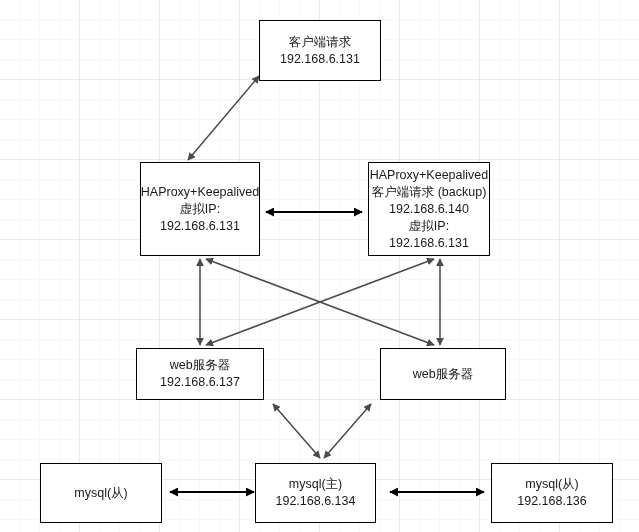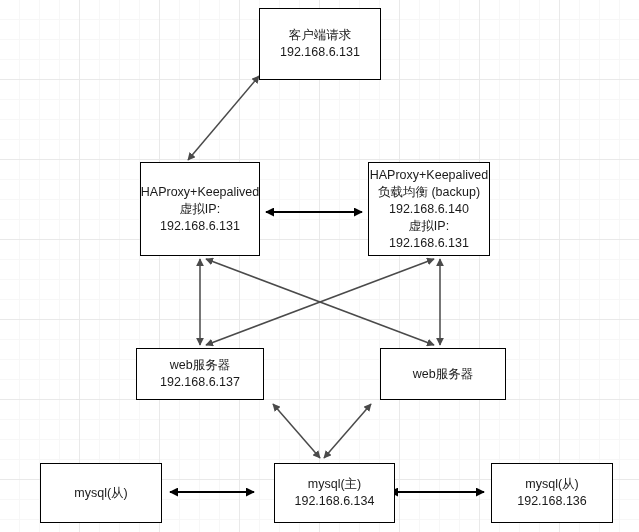--- a/index.html
+++ b/index.html
@@ -78,53 +78,53 @@
 
     <line x1="273" y1="404" x2="320" y2="458" stroke="#4a4a4a" stroke-width="1.5" marker-start="url(#ah-gray)" marker-end="url(#ah-gray)"></line>
 
     <line x1="371" y1="404" x2="324" y2="458" stroke="#4a4a4a" stroke-width="1.5" marker-start="url(#ah-gray)" marker-end="url(#ah-gray)"></line>
 
     <line x1="170" y1="492" x2="254" y2="492" stroke="#000000" stroke-width="1.8" marker-start="url(#ah-black)" marker-end="url(#ah-black)"></line>
 
     <line x1="390" y1="492" x2="484" y2="492" stroke="#000000" stroke-width="1.8" marker-start="url(#ah-black)" marker-end="url(#ah-black)"></line>
   </svg>
 
-  <div class="node" style="left:259px; top:8px; width:122px; height:72px;">
+  <div class="node" style="left:259px; top:20px; width:122px; height:61px;">
     <span class="ln">客户端请求</span>
     <span class="ln">192.168.6.131</span>
   </div>
 
   <div class="node" style="left:140px; top:162px; width:120px; height:94px;">
     <span class="ln">HAProxy+Keepalived</span>
     <span class="ln">虚拟IP:</span>
     <span class="ln">192.168.6.131</span>
   </div>
 
   <div class="node" style="left:368px; top:162px; width:122px; height:94px;">
     <span class="ln">HAProxy+Keepalived</span>
-    <span class="ln">负载均衡 (backup)</span>
+    <span class="ln">客户端请求 (backup)</span>
     <span class="ln">192.168.6.140</span>
     <span class="ln">虚拟IP:</span>
     <span class="ln">192.168.6.131</span>
   </div>
 
   <div class="node" style="left:136px; top:348px; width:128px; height:52px;">
     <span class="ln">web服务器</span>
     <span class="ln">192.168.6.137</span>
   </div>
 
   <div class="node" style="left:380px; top:348px; width:126px; height:52px;">
     <span class="ln">web服务器</span>
   </div>
 
   <div class="node" style="left:40px; top:463px; width:122px; height:60px;">
     <span class="ln">mysql(从)</span>
   </div>
 
-  <div class="node" style="left:274px; top:463px; width:121px; height:60px;">
+  <div class="node" style="left:255px; top:463px; width:121px; height:60px;">
     <span class="ln">mysql(主)</span>
     <span class="ln">192.168.6.134</span>
   </div>
 
   <div class="node" style="left:491px; top:463px; width:122px; height:60px;">
     <span class="ln">mysql(从)</span>
     <span class="ln">192.168.136</span>
   </div>
 
 </div>

